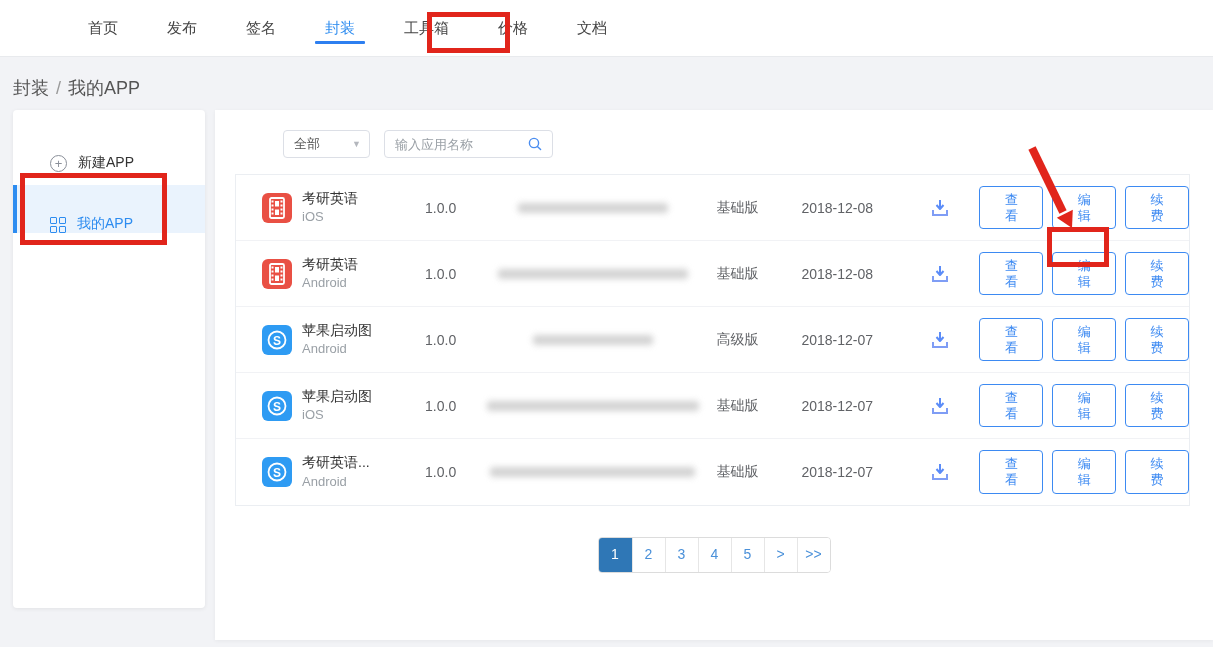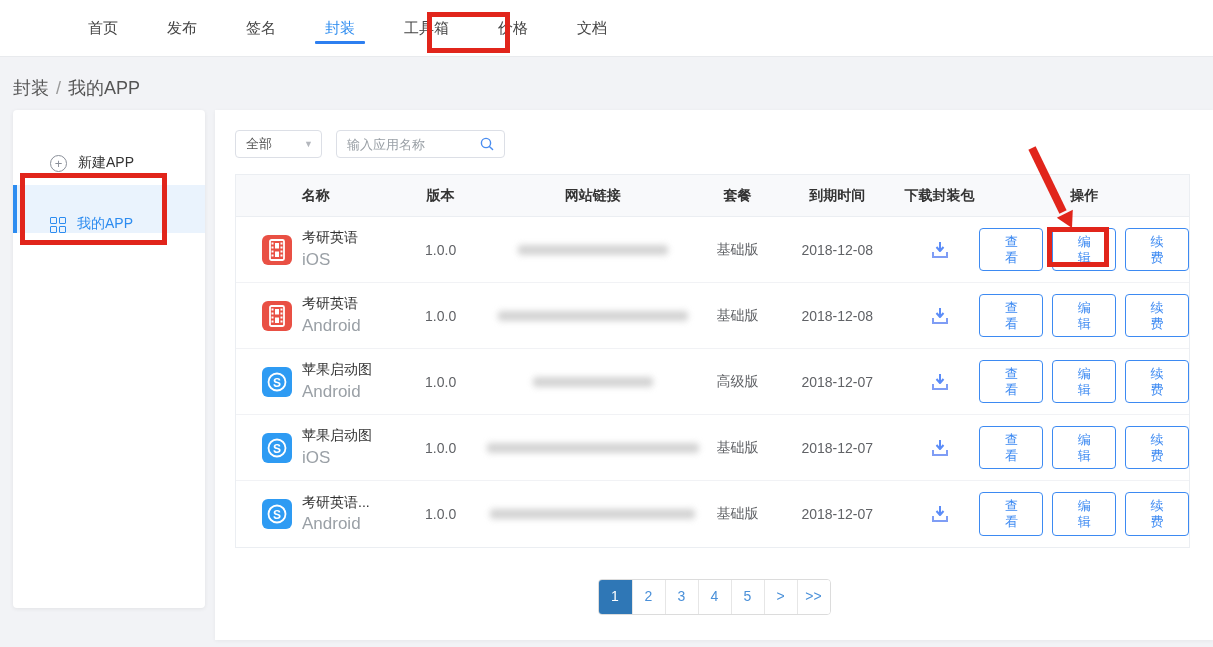--- a/index.html
+++ b/index.html
@@ -46,21 +46,21 @@
   }
   .plus-circle::before { content:"+"; }
   .grid-icon { display:inline-grid; grid-template-columns:7px 7px; grid-gap:2px; flex:0 0 auto; }
   .grid-icon i { width:7px; height:7px; border:1.5px solid currentColor; border-radius:1px; display:block; }
 
   
   .main {
     position:absolute; left:215px; top:110px; width:998px; height:530px;
     background:#fff; box-shadow:0 1px 4px rgba(0,0,0,.05); z-index:1;
   }
-  .toolbar { display:flex; align-items:center; padding:20px 0 0 20px; }
+  .toolbar { display:flex; align-items:center; padding:20px 0 0 20px;margin-left:48px; }
   .select-box {
     width:87px; height:28px; border:1px solid #dcdfe6; border-radius:4px;
     display:flex; align-items:center; padding:0 8px 0 10px; font-size:13px; color:#555;
     cursor:pointer; justify-content:space-between; background:#fff;
   }
   .caret-down { font-size:9px; color:#b4b7bd; }
   .caret-down::before { content:"▼"; }
   .search-box {
     width:169px; height:28px; border:1px solid #dcdfe6; border-radius:4px;
     display:flex; align-items:center; margin-left:14px; padding:0 9px 0 2px; background:#fff;
@@ -77,21 +77,21 @@
   .t-row { display:flex; height:66px; align-items:center; border-bottom:1px solid #f1f2f5; background:#fff; }
   .t-row:last-child { border-bottom:none; }
   .cell { display:flex; align-items:center; justify-content:center; text-align:center; color:#606266; }
   .col-name{width:160px} .col-ver{width:90px} .col-url{width:215px} .col-plan{width:75px}
   .col-date{width:125px} .col-dl{width:80px} .col-act{width:210px}
   .t-head .cell { color:#333; }
   .t-row .col-name { justify-content:flex-start; padding-left:26px; text-align:left; gap:10px; }
   .app-ic { width:30px; height:30px; flex:0 0 auto; display:block; }
   .nm { display:flex; flex-direction:column; line-height:1.25; }
   .nm .n1 { color:#333; font-size:14px; white-space:nowrap; }
-  .nm .n2 { color:#9aa0a6; font-size:17px; margin-top:2px; }
+  .nm .n2 { color:#9aa0a6; font-size:13px; margin-top:2px; }
   .blur-url { height:10px; background:#c4c4c4; border-radius:3px; filter:blur(3px); opacity:.75; }
   .dl-btn { cursor:pointer; display:flex; align-items:center; justify-content:center; }
   .btn {
     border:1px solid #3d8af2; color:#3d8af2; background:#fff; border-radius:4px;
     font-size:13px; padding:5px 24px; cursor:pointer; font-family:inherit; line-height:1.2;
   }
   .acts { display:flex; gap:9px; justify-content:center; width:100%; }
 
   
   .pagination { display:flex; justify-content:center; margin-top:31px; }
@@ -155,29 +155,20 @@
     <div class="search-box">
       <input type="text" placeholder="输入应用名称" style="">
       <svg width="16" height="16" viewBox="0 0 16 16">
         <circle cx="7" cy="7" r="4.6" fill="none" stroke="#4a8df0" stroke-width="1.4"></circle>
         <line x1="10.4" y1="10.4" x2="13.6" y2="13.6" stroke="#4a8df0" stroke-width="1.4" stroke-linecap="round"></line>
       </svg>
     </div>
   </div>
 
   <div class="table">
-    <div class="t-head">
-      <div class="cell col-name">名称</div>
-      <div class="cell col-ver">版本</div>
-      <div class="cell col-url">网站链接</div>
-      <div class="cell col-plan">套餐</div>
-      <div class="cell col-date">到期时间</div>
-      <div class="cell col-dl">下载封装包</div>
-      <div class="cell col-act">操作</div>
-    </div>
 
     <div class="t-row">
       <div class="cell col-name">
         <svg class="app-ic" viewBox="0 0 30 30">
           <rect width="30" height="30" rx="6" fill="#e95044"></rect>
           <rect x="8" y="5" width="14" height="20" rx="1.5" fill="none" stroke="#fff" stroke-width="1.8"></rect>
           <rect x="9.5" y="7.5" width="2" height="2" fill="#fff"></rect>
             <rect x="9.5" y="11.5" width="2" height="2" fill="#fff"></rect>
             <rect x="9.5" y="15.5" width="2" height="2" fill="#fff"></rect>
             <rect x="9.5" y="19.5" width="2" height="2" fill="#fff"></rect>

